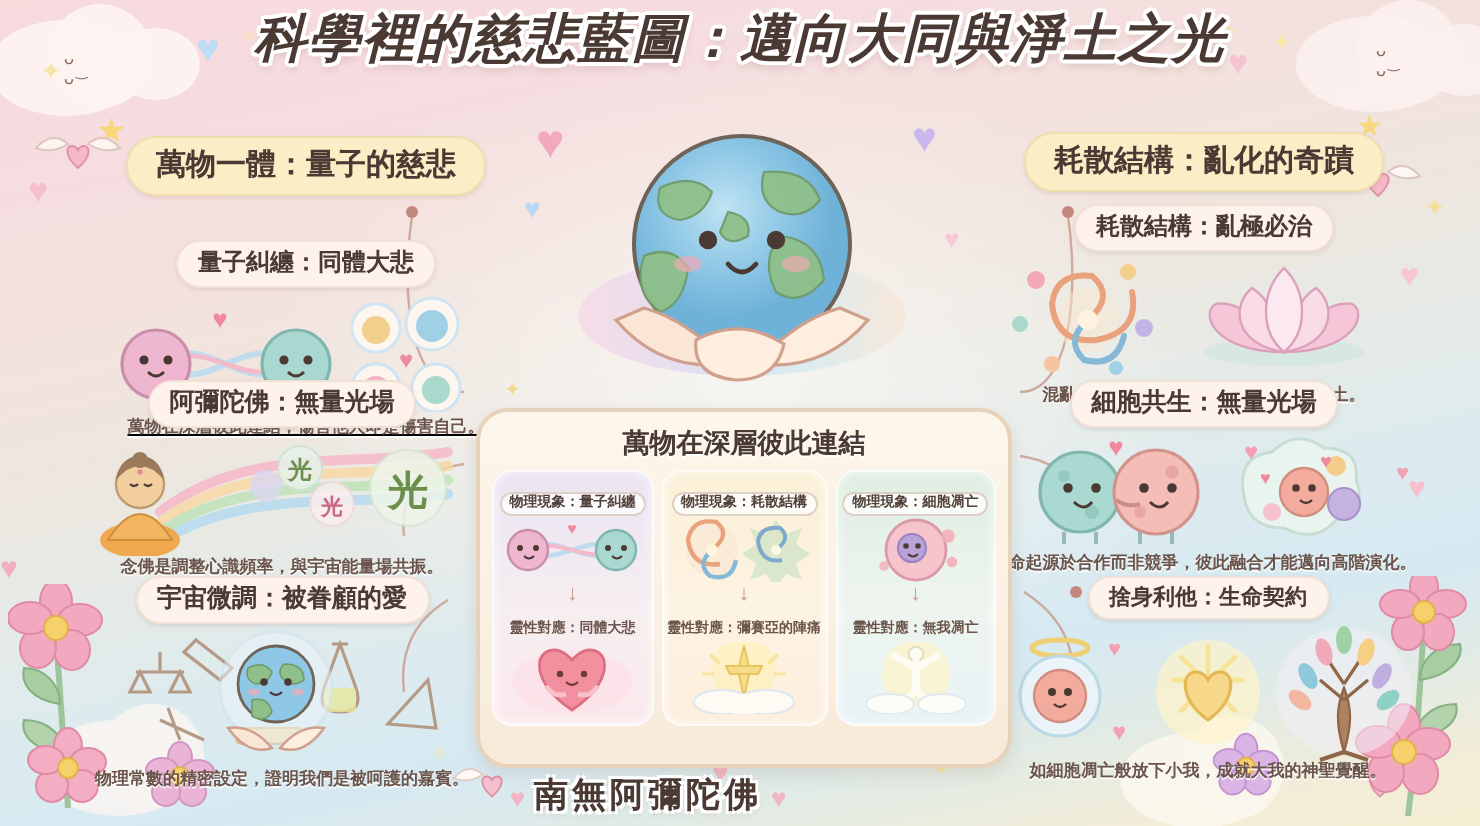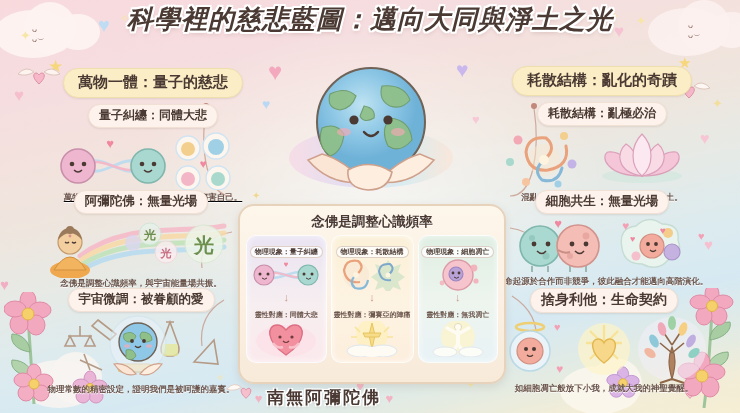--- a/index.html
+++ b/index.html
@@ -297,21 +297,21 @@
       <path d="M62 116 q22 -12 44 2 q-4 18 -24 18 q-22 -2 -20 -20z" fill="#fdeedf" stroke="#cfa08c" stroke-width="1.6"></path>
     </svg>
   </div>
   <div style="position:absolute;left:268px;top:58px;font-size:24px;color:#f3a8bd;z-index:21;">♥</div>
   <div style="position:absolute;left:456px;top:58px;font-size:21px;color:#c9b7ee;z-index:21;">♥</div>
   <div style="position:absolute;left:262px;top:96px;font-size:14px;color:#b9d8f3;z-index:21;">♥</div>
   <div style="position:absolute;left:472px;top:112px;font-size:13px;color:#f7c9d7;z-index:21;">♥</div>
 
   <div class="sect" style="left:48px;top:68px;width:210px;text-decoration:underline;">
     <div class="pill pill-lg">萬物一體：量子的慈悲</div>
-    <div style="margin-top:6px;">
+    <div style="margin-top:22px;">
       <span class="pill pill-sm">量子糾纏：同體大悲</span>
     </div>
     <div style="margin-top:4px;height:58px;position:relative;">
       <svg width="210" height="58" viewBox="0 0 210 58">
         <path d="M34 34 C56 16 74 52 96 34 C74 16 56 52 34 34z" stroke="#bfdcef" stroke-width="3" fill="none"></path>
         <path d="M34 34 C56 20 74 48 96 34" stroke="#f3b9c9" stroke-width="2.4" fill="none"></path>
         <circle cx="30" cy="34" r="17" fill="#eeb6cf" stroke="#c98faa" stroke-width="1.6"></circle>
         <circle cx="24" cy="32" r="2.3" fill="#4a3a33"></circle>
           <circle cx="36" cy="32" r="2.3" fill="#4a3a33"></circle>
         <path d="M26 38 q4 4 8 0" stroke="#4a3a33" stroke-width="1.4" fill="none"></path>
@@ -466,21 +466,21 @@
           <text x="-26" y="-4" font-size="9" fill="#f0899f">♥</text>
         </g>
         <text x="130" y="14" font-size="12" fill="#f3a0b4">♥</text>
         <text x="206" y="24" font-size="11" fill="#f3a0b4">♥</text>
       </svg>
     </div>
     <div class="caption">生命起源於合作而非競爭，彼此融合才能邁向高階演化。</div>
   </div>
 
   <div class="sect" style="left:496px;top:288px;width:216px;">
-    <div class="pill pill-sm" style="font-size:14px;">捨身利他：生命契約</div>
+    <div class="pill pill-sm" style="font-size:11px;">捨身利他：生命契約</div>
     <div style="height:74px;margin-top:2px;">
       <svg width="216" height="74" viewBox="0 0 216 74">
         <g transform="translate(34,36)">
           <ellipse cx="0" cy="-24" rx="14" ry="4" fill="none" stroke="#efcf73" stroke-width="2.6"></ellipse>
           <circle cx="0" cy="0" r="20" fill="#e9f3f8" stroke="#bcd9e6" stroke-width="1.6"></circle>
           <circle cx="0" cy="0" r="13" fill="#f2ab9c" stroke="#d08e80" stroke-width="1.2"></circle>
           <circle cx="-4" cy="-2" r="2" fill="#4a3a33"></circle>
             <circle cx="4" cy="-2" r="2" fill="#4a3a33"></circle>
           <path d="M-3 4 q3 3 6 0" stroke="#4a3a33" stroke-width="1.2" fill="none"></path>
         </g>
@@ -507,21 +507,21 @@
             <ellipse cx="-22" cy="4" rx="4" ry="6.5" fill="#f2b7a0" transform="rotate(-52 -22 4)"></ellipse>
             <ellipse cx="22" cy="4" rx="4" ry="6.5" fill="#8fd0c4" transform="rotate(52 22 4)"></ellipse>
           </g>
         </g>
       </svg>
     </div>
     <div class="caption" style="margin-top:-6px;text-align:center;">如細胞凋亡般放下小我，成就大我的神聖覺醒。</div>
   </div>
 
   <div id="center-panel">
-    <div id="center-panel-title">念佛是調整心識頻率</div>
+    <div id="center-panel-title">萬物在深層彼此連結</div>
     <div id="cols">
 
       <div class="col col1">
         <div class="col-chip">物理現象：量子糾纏</div>
         <div class="col-art">
           <svg width="72" height="32" viewBox="0 0 72 32">
             <path d="M14 16 C28 6 44 26 58 16 C44 6 28 26 14 16z" stroke="#bfdcef" stroke-width="2.4" fill="none"></path>
             <path d="M14 16 C28 8 44 24 58 16" stroke="#f3b9c9" stroke-width="2" fill="none"></path>
             <circle cx="14" cy="16" r="10" fill="#eeb6cf" stroke="#c98faa" stroke-width="1.2"></circle>
             <circle cx="10" cy="15" r="1.5" fill="#4a3a33"></circle>

